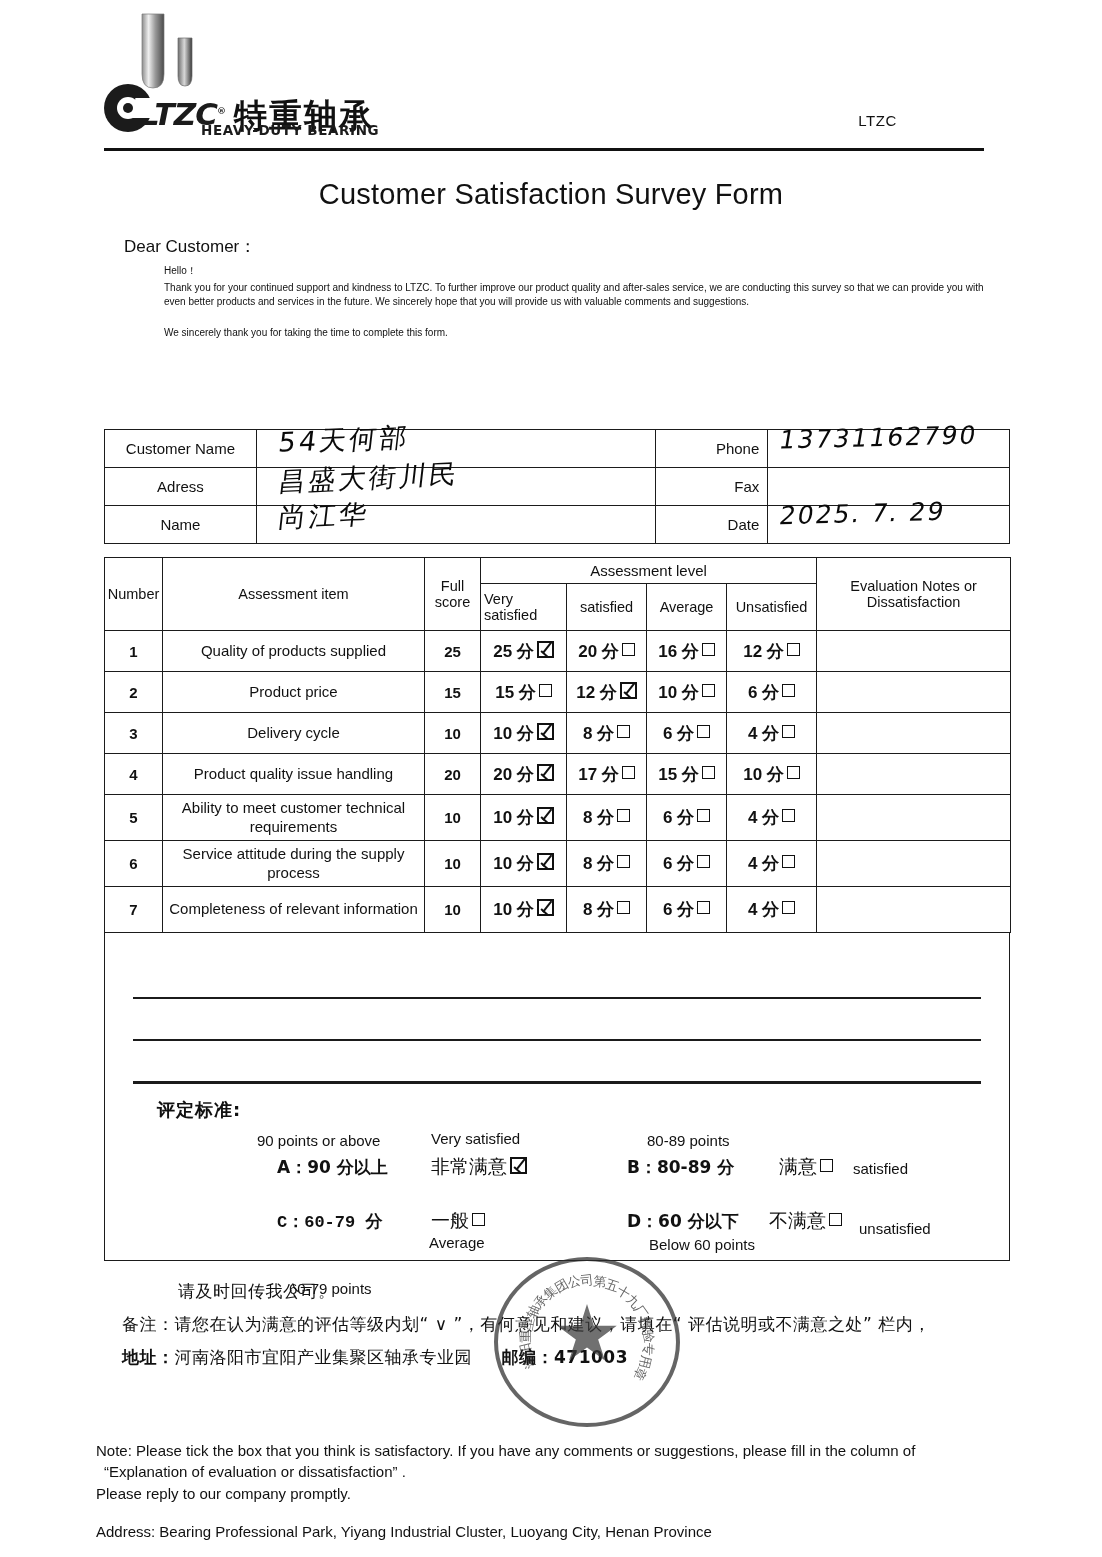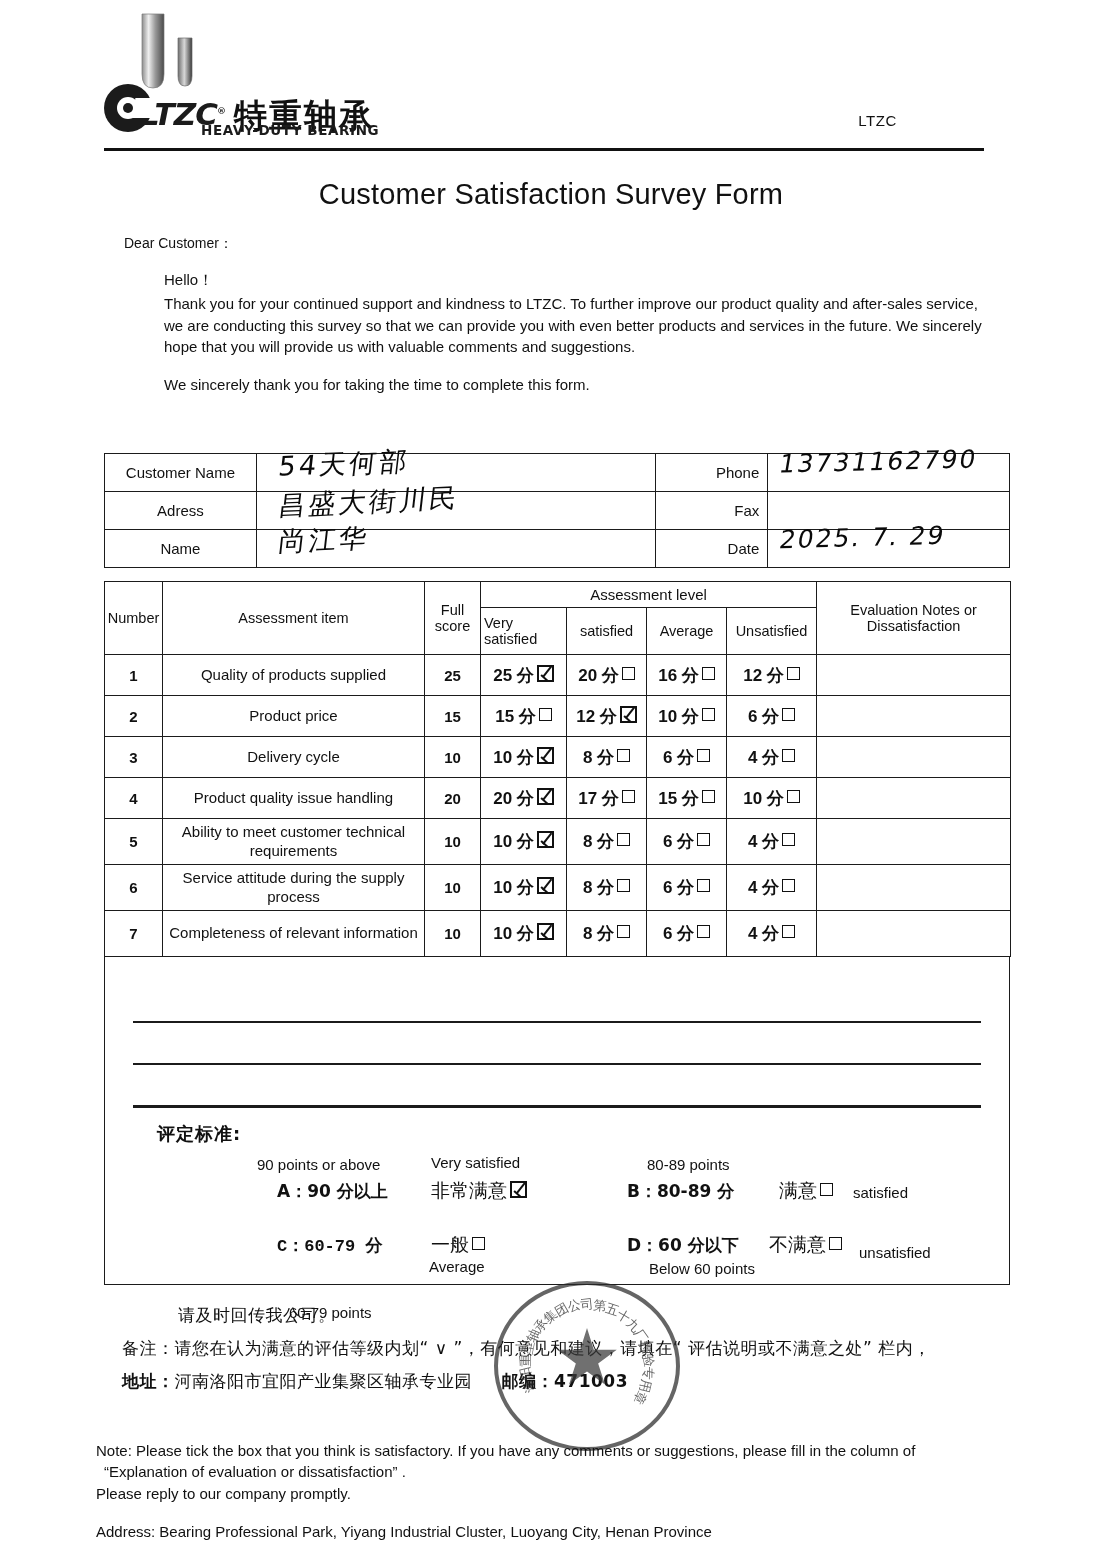--- a/index.html
+++ b/index.html
@@ -58,27 +58,27 @@
   .header-rule{
     position:absolute; left:104px; top:148px; width:880px; height:3px; background:#111;
   }
 
   
   .doc-title{
     text-align:center; font-size:29px; font-weight:normal;
     margin:26px 0 0 0; letter-spacing:0.2px;
   }
   .intro{ margin:24px 0 0 0; padding:0 110px 0 124px; }
-  .intro .dear{ font-size:14px; margin-bottom:16px; }
-  .intro p{ font-size:15px; line-height:1.45; margin:0 0 16px 40px; }
+  .intro .dear{ font-size:17px; margin-bottom:6px; }
+  .intro p{ font-size:10px; line-height:1.45; margin:0 0 16px 40px; }
   .intro p.tight{ margin-bottom:0; }
   .intro .hello{ margin-bottom:2px; }
 
   
-  .sheet{ position:absolute; left:104px; top:453px; width:906px; }
+  .sheet{ position:absolute; left:104px; top:429px; width:906px; }
   table{ border-collapse:collapse; width:100%; }
   .info-tbl td{
     border:1.6px solid #1b1b1b; height:38px; font-size:15px; padding:0 8px;
   }
   .info-tbl .lbl{ width:152px; text-align:center; }
   .info-tbl .val{ width:400px; position:relative; }
   .info-tbl .lbl2{ width:112px; text-align:right; }
   .info-tbl .val2{ width:242px; position:relative; }
   .hand{
     font-family:"DejaVu Sans", sans-serif;

